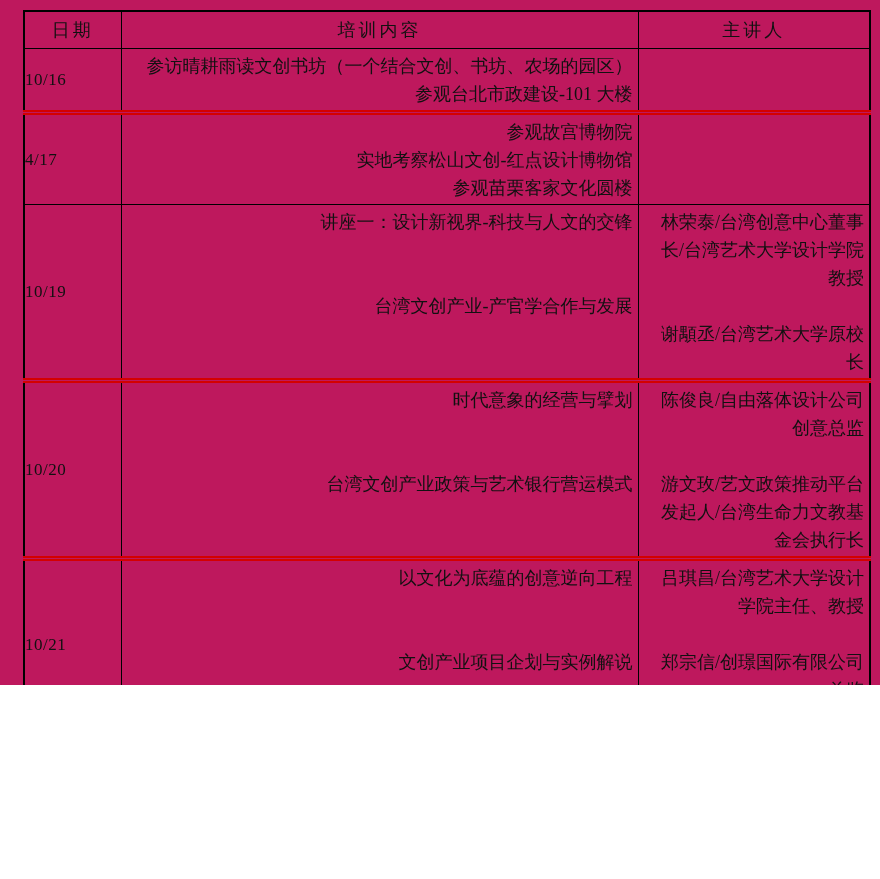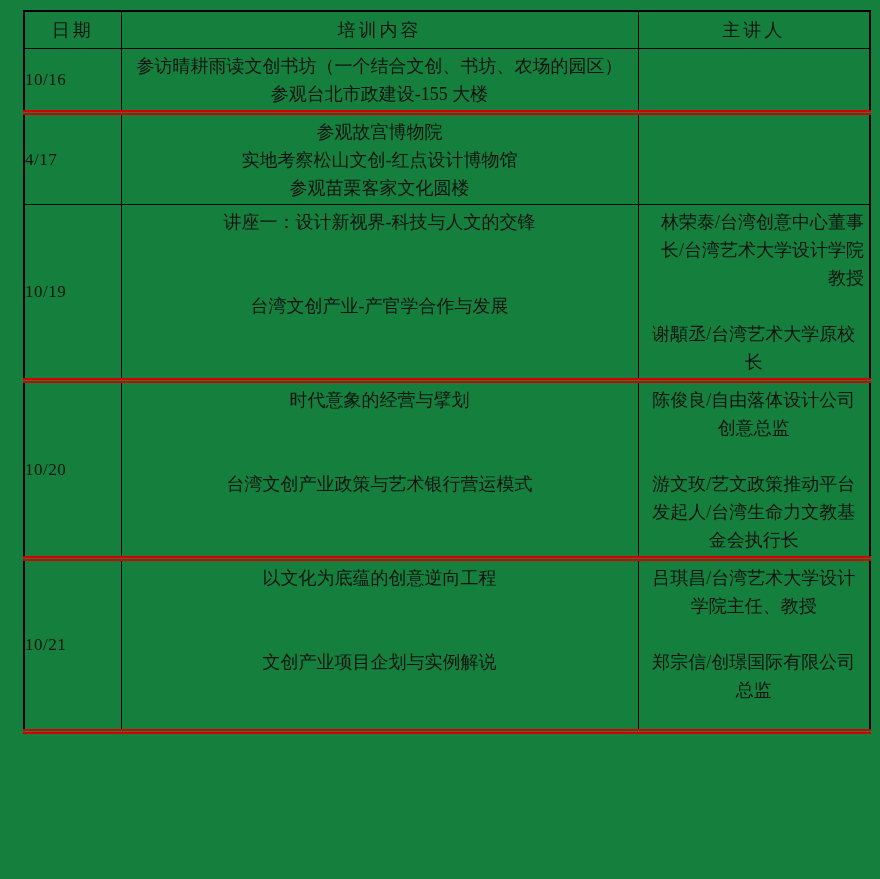--- a/index.html
+++ b/index.html
@@ -5,22 +5,22 @@
   html, body {
     margin: 0;
     padding: 0;
     background: #ffffff;
     font-family: "Liberation Serif", "DejaVu Serif", serif;
     color: #111111;
   }
   .page {
     position: relative;
     width: 880px;
-    height: 879px;
-    background: #15803d;
+    height: 685px;
+    background: #be185d;
     overflow: hidden;
   }
   table.schedule {
     position: absolute;
     left: 23px;
     top: 10px;
     width: 846px;
     border-collapse: collapse;
     table-layout: fixed;
     border: 2px solid #000000;
@@ -46,21 +46,21 @@
   td.content-cell, td.speaker-cell {
     vertical-align: top;
     padding: 3px 5px 2px 5px;
     font-size: 18px;
   }
   .line {
     min-height: 28px;
     line-height: 28px;
   }
   .align-center { text-align: right; }
-  .align-left   { text-align: center; }
+  .align-left   { text-align: right; }
   tr.divider-red > td {
     border-bottom: 5px double #d40000;
   }
   tr.divider-black > td {
     border-bottom: 1px solid #000000;
     margin-top: 40px;
   }
 </style>
 </head>
 <body>
@@ -77,21 +77,21 @@
         <th>日期</th>
         <th>培训内容</th>
         <th>主讲人</th>
       </tr>
     </thead>
     <tbody id="table-body">
         <tr class="divider-red" style="height: 61px;">
           <td class="date-cell">10/16</td>
           <td class="content-cell">
             <div class="line align-left">参访晴耕雨读文创书坊（一个结合文创、书坊、农场的园区）</div>
-            <div class="line align-left">参观台北市政建设-155 大楼</div>
+            <div class="line align-left">参观台北市政建设-101 大楼</div>
           </td>
           <td class="speaker-cell"></td>
         </tr>
         <tr class="divider-black" style="height: 88px;">
           <td class="date-cell">4/17</td>
           <td class="content-cell">
             <div class="line align-left">参观故宫博物院</div>
             <div class="line align-left">实地考察松山文创-红点设计博物馆</div>
             <div class="line align-left">参观苗栗客家文化圆楼</div>
           </td>

